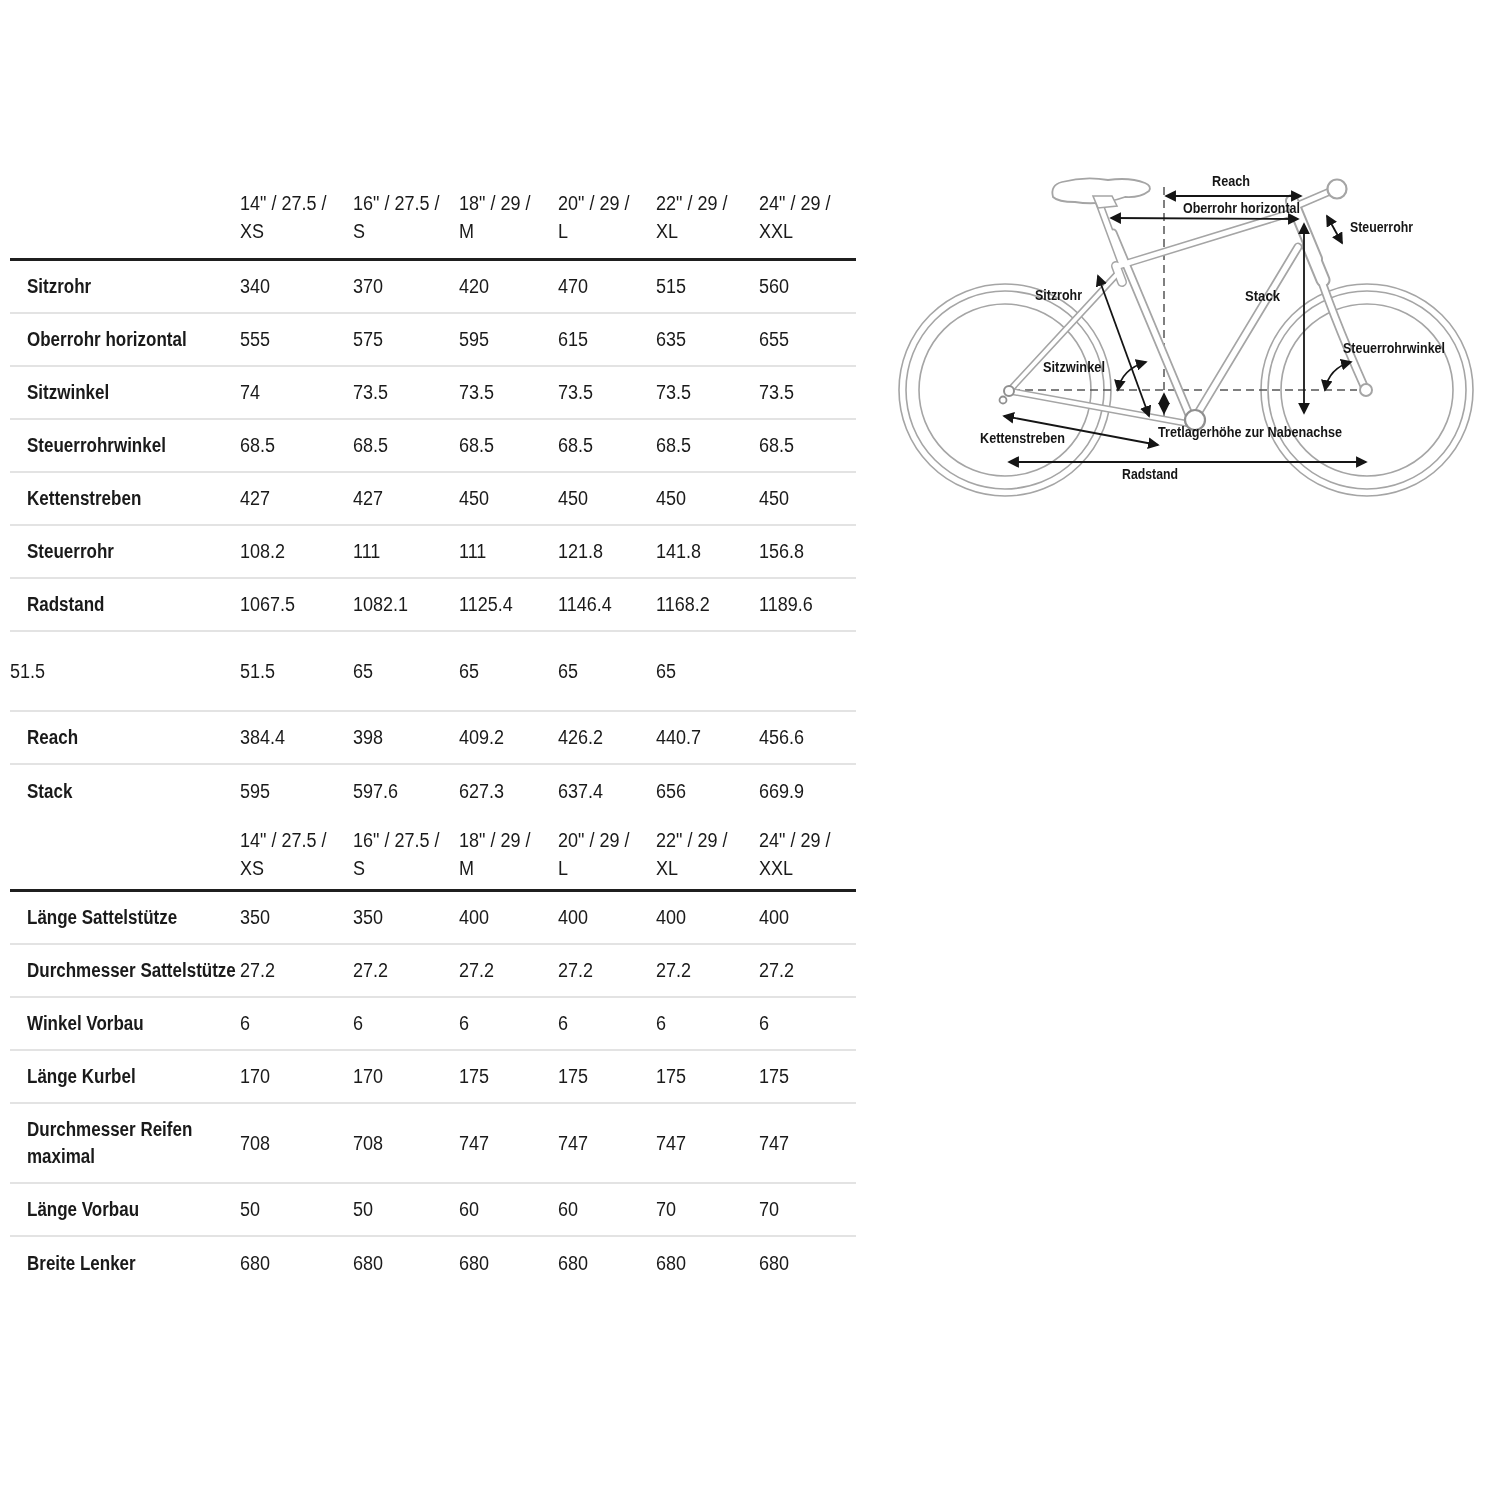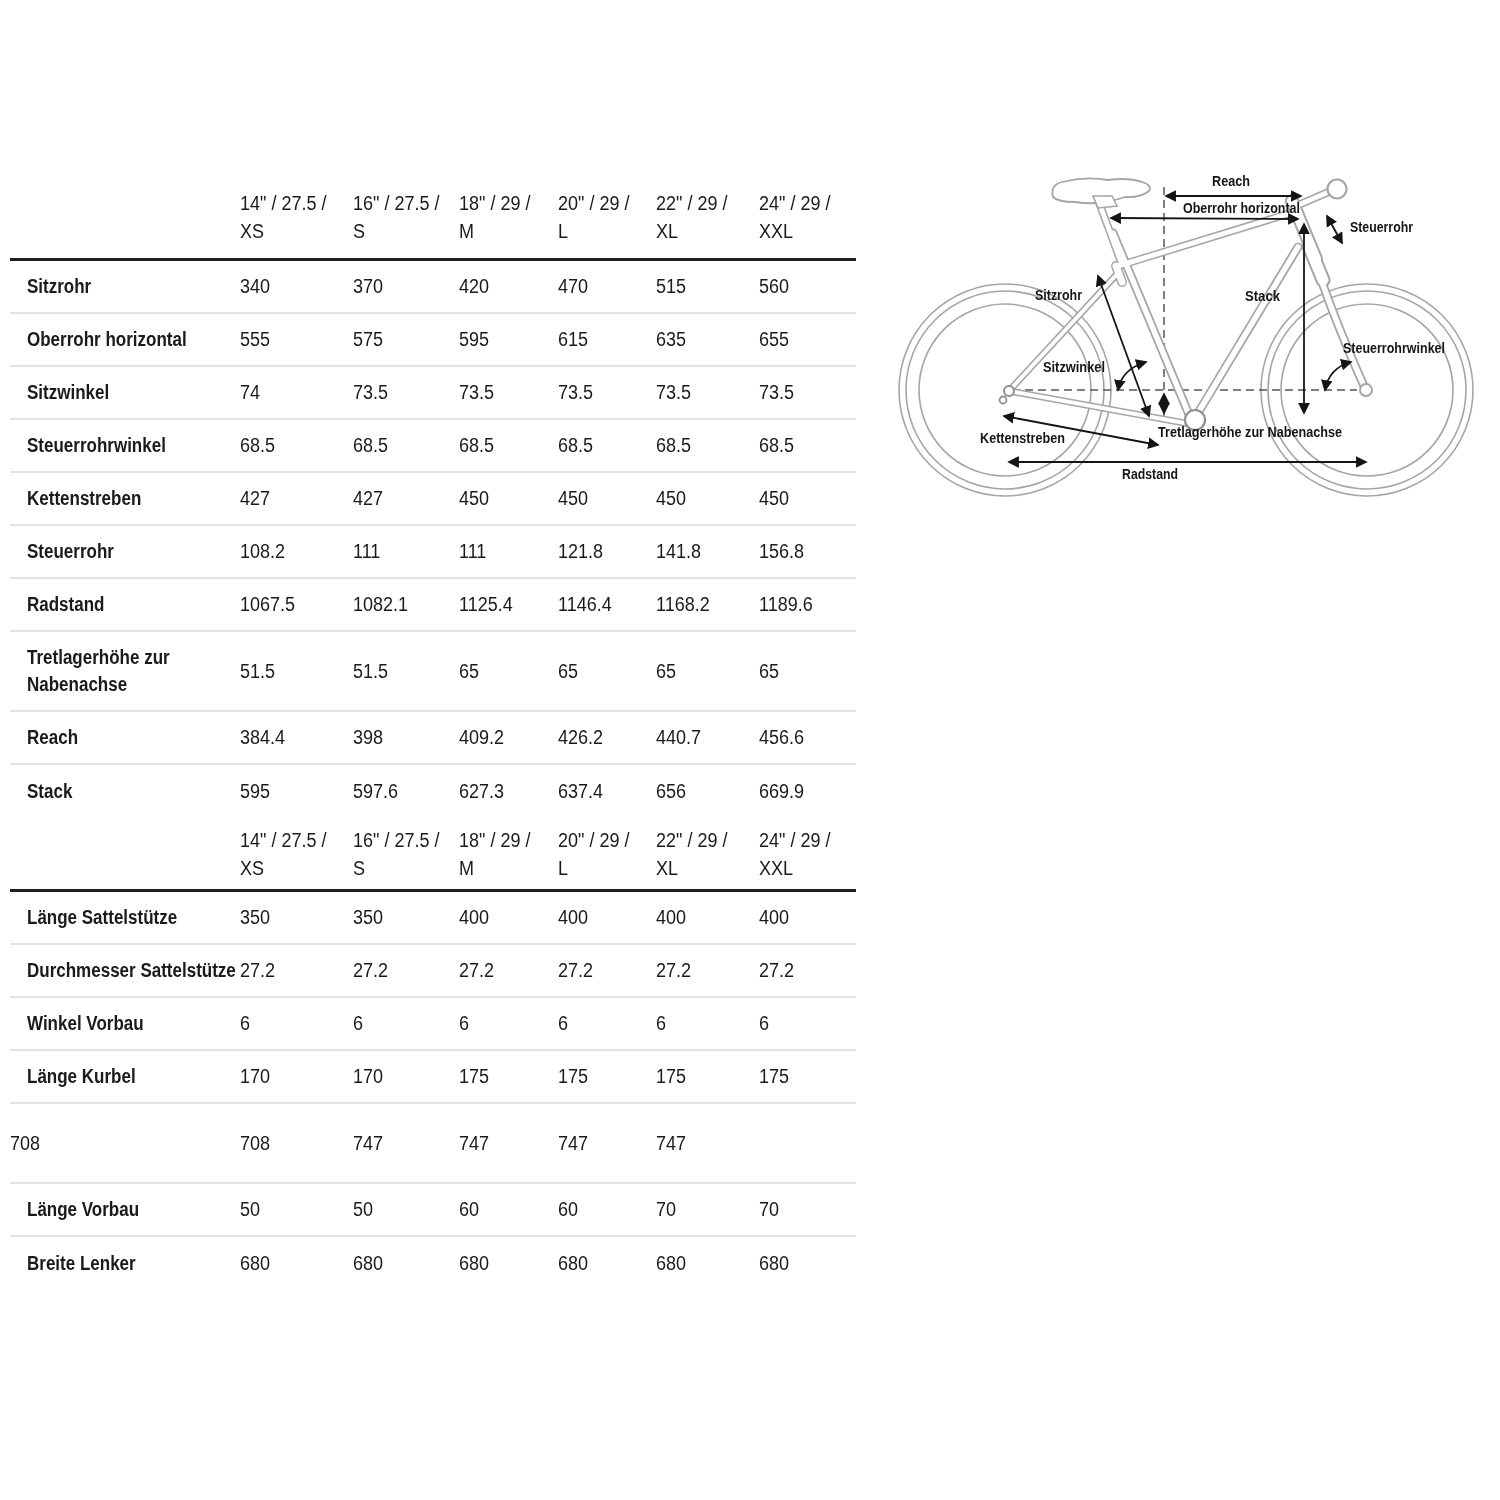--- a/index.html
+++ b/index.html
@@ -98,21 +98,20 @@
       <div class="g-row sep">
         <div class="cell label-cell"><div class="ct ct-l"><div>Radstand</div></div></div>
         <div class="cell"><div class="ct ct-v">1067.5</div></div>
         <div class="cell"><div class="ct ct-v">1082.1</div></div>
         <div class="cell"><div class="ct ct-v">1125.4</div></div>
         <div class="cell"><div class="ct ct-v">1146.4</div></div>
         <div class="cell"><div class="ct ct-v">1168.2</div></div>
         <div class="cell"><div class="ct ct-v">1189.6</div></div>
       </div>
       <div class="g-row tall sep">
-        <div class="cell label-cell"><div class="ct ct-l"><div>Tretlagerhöhe zur</div><div>Nabenachse</div></div></div>
         <div class="cell"><div class="ct ct-v">51.5</div></div>
         <div class="cell"><div class="ct ct-v">51.5</div></div>
         <div class="cell"><div class="ct ct-v">65</div></div>
         <div class="cell"><div class="ct ct-v">65</div></div>
         <div class="cell"><div class="ct ct-v">65</div></div>
         <div class="cell"><div class="ct ct-v">65</div></div>
       </div>
       <div class="g-row sep">
         <div class="cell label-cell"><div class="ct ct-l"><div>Reach</div></div></div>
         <div class="cell"><div class="ct ct-v">384.4</div></div>
@@ -171,20 +170,21 @@
       <div class="g-row sep">
         <div class="cell label-cell"><div class="ct ct-l"><div>Länge Kurbel</div></div></div>
         <div class="cell"><div class="ct ct-v">170</div></div>
         <div class="cell"><div class="ct ct-v">170</div></div>
         <div class="cell"><div class="ct ct-v">175</div></div>
         <div class="cell"><div class="ct ct-v">175</div></div>
         <div class="cell"><div class="ct ct-v">175</div></div>
         <div class="cell"><div class="ct ct-v">175</div></div>
       </div>
       <div class="g-row tall sep">
+        <div class="cell label-cell"><div class="ct ct-l"><div>Durchmesser Reifen</div><div>maximal</div></div></div>
         <div class="cell"><div class="ct ct-v">708</div></div>
         <div class="cell"><div class="ct ct-v">708</div></div>
         <div class="cell"><div class="ct ct-v">747</div></div>
         <div class="cell"><div class="ct ct-v">747</div></div>
         <div class="cell"><div class="ct ct-v">747</div></div>
         <div class="cell"><div class="ct ct-v">747</div></div>
       </div>
       <div class="g-row sep">
         <div class="cell label-cell"><div class="ct ct-l"><div>Länge Vorbau</div></div></div>
         <div class="cell"><div class="ct ct-v">50</div></div>

